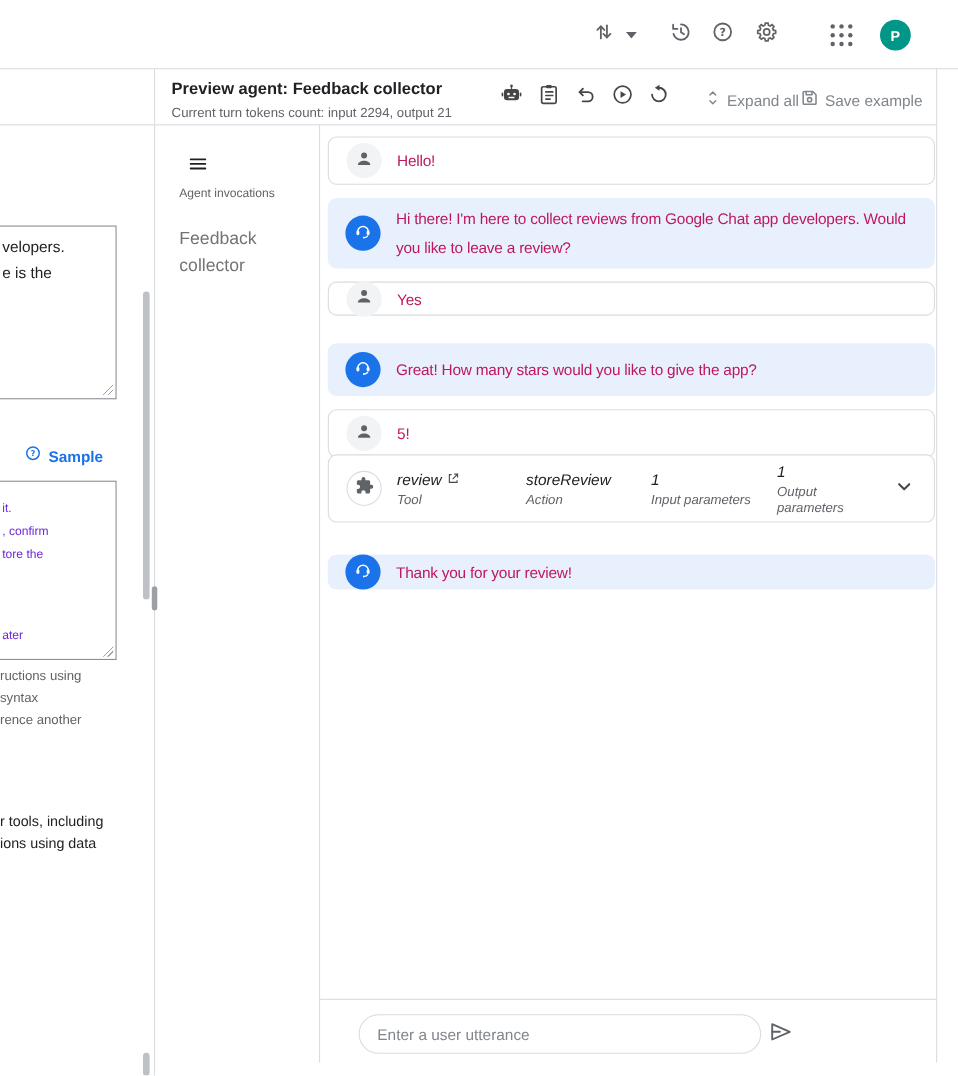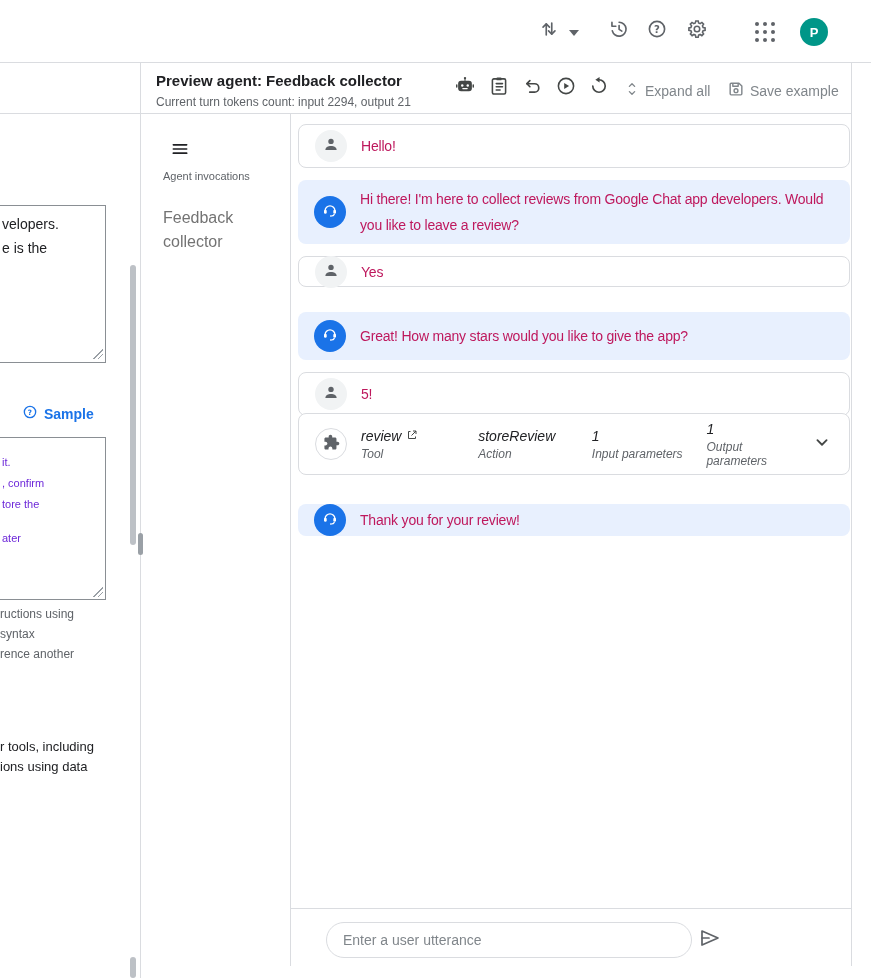--- a/index.html
+++ b/index.html
@@ -143,21 +143,21 @@
         </svg>
     </span>
     <span class="sample-text">Sample</span>
   </div>
 
   <div class="cut-box" style="left:-40px;top:437px;width:146px;height:163px;"></div>
   <span class="frag-mono" style="top:452px;">it.</span>
   <span class="frag-mono" style="top:473px;">, confirm</span>
   <span class="frag-mono" style="top:494px;">tore the</span>
   <span class="frag-mono" style="top:515px;"></span>
-  <span class="frag-mono" style="top:528px;">ater</span>
+  <span class="frag-mono" style="top:568px;">ater</span>
   <span class="grip" style="left:93px;top:587px;"></span>
 
   <span class="hint" style="top:607px;">ructions using</span>
   <span class="hint" style="top:627px;">syntax</span>
   <span class="hint" style="top:647px;">rence another</span>
 
   <span class="bodytxt" style="top:739px;">r tools, including</span>
   <span class="bodytxt" style="top:759px;">ions using data</span>
 
   <div class="scrollbar" style="left:130px;top:265px;width:6px;height:280px;"></div>
@@ -214,21 +214,21 @@
   </div>
   <div class="iconbtn" style="left:588px;top:77px;width:22px;height:22px;">
     <span>
       <svg viewBox="0 0 24 24" width="22" height="22">
           <path d="M12 5.2a6.8 6.8 0 1 1-6.8 6.8" fill="none" stroke="#444746" stroke-width="1.8" stroke-linecap="round"></path>
           <polygon points="12.6,2.2 12.6,8.2 8,5.2" fill="#444746"></polygon>
         </svg>
     </span>
   </div>
 
-  <div class="tool-label-btn" style="left:623px;top:80px;">
+  <div class="tool-label-btn" style="left:639px;top:80px;">
     <span>
       <svg viewBox="0 0 24 24" width="18" height="18">
           <g fill="none" stroke="#80868b" stroke-width="1.8" stroke-linecap="round" stroke-linejoin="round">
             <path d="M8.5 8.5L12 5l3.5 3.5"></path>
             <path d="M8.5 15.5L12 19l3.5-3.5"></path>
           </g>
         </svg>
     </span>
     <span>Expand all</span>
   </div>

